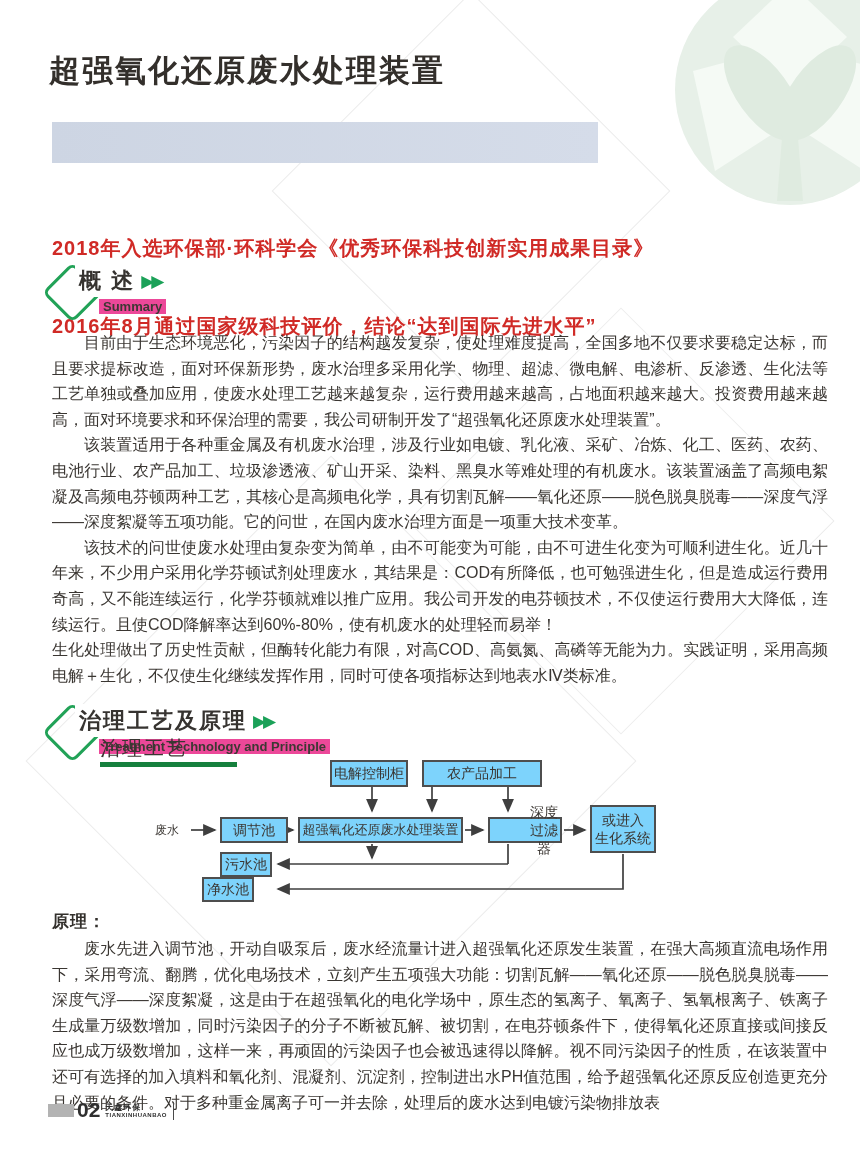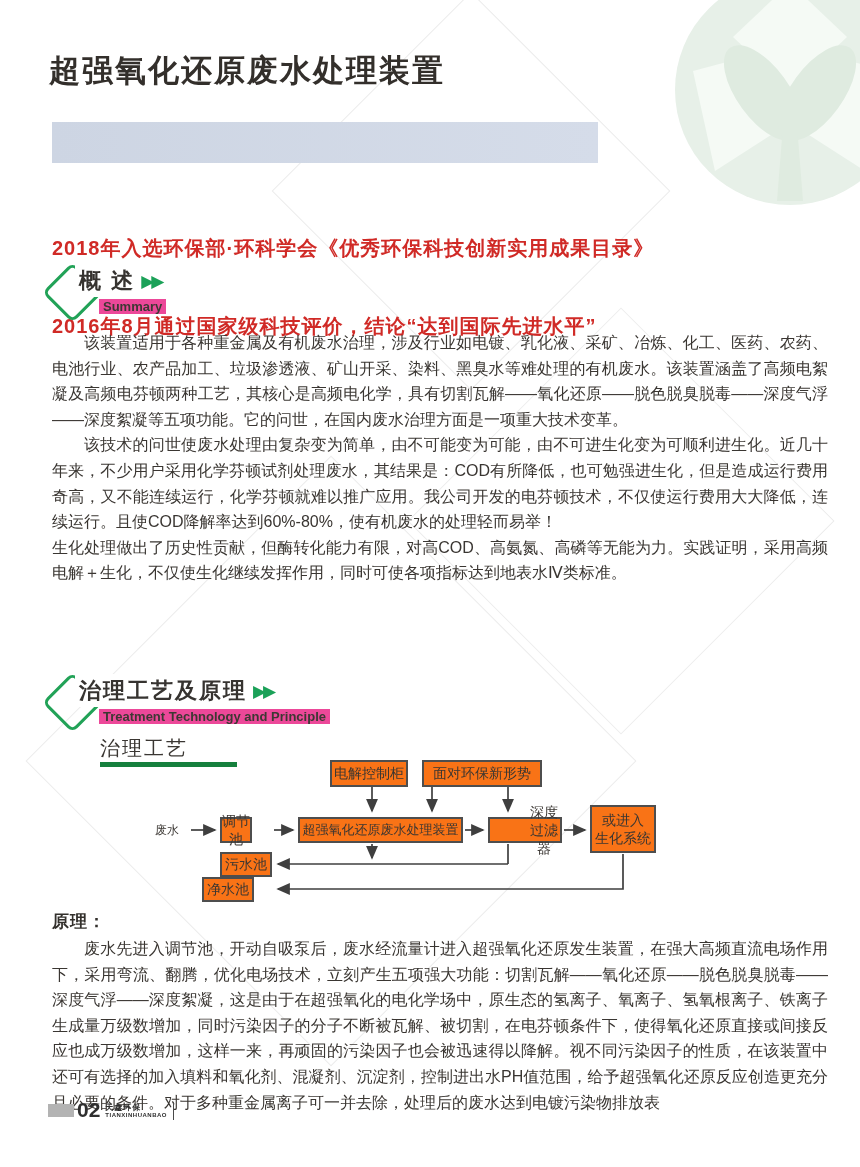--- a/index.html
+++ b/index.html
@@ -37,21 +37,21 @@
   }
   
   .honors{
     position:absolute;left:52px;top:183px;width:760px;z-index:2;
     font-size:20px;font-weight:bold;color:#d02a26;
     line-height:26px;letter-spacing:1px;white-space:pre-wrap;
   }
   
   .sec-head{position:absolute;left:42px;z-index:2;}
   .sec-head.summary{top:264px;}
-  .sec-head.process{top:674px;}
+  .sec-head.process{top:704px;}
   .sec-diamond{
     position:absolute;left:9px;top:7px;width:37px;height:37px;
     border:3px solid #21a257;border-radius:7px;transform:rotate(45deg);
     background:transparent;
   }
   .sec-text{position:relative;margin-left:33px;}
   .sec-title-row{
     display:inline-block;background:#ffffff;padding:2px 4px 1px 4px;
     font-size:22px;font-weight:bold;color:#363330;letter-spacing:2px;
   }
@@ -71,32 +71,32 @@
   .flow-label{
     position:absolute;left:100px;top:735px;width:137px;z-index:2;
     font-size:20px;color:#3a3632;letter-spacing:2px;
     padding-bottom:0;border-bottom:5px solid #15803d;
   }
   
   .diagram{position:absolute;left:135px;top:755px;width:540px;height:155px;z-index:2;}
   .diagram svg{position:absolute;left:0;top:0;}
   .dbox{
     position:absolute;box-sizing:border-box;
-    border:2px solid #4e4e4e;background:#f97316;
+    border:2px solid #4e4e4e;background:#7dd3fc;
     display:flex;align-items:center;justify-content:center;
     font-size:14px;color:#3a3632;text-align:center;line-height:1.3;
   }
   .dlabel{
     position:absolute;font-size:12px;color:#3a3632;
     display:flex;align-items:center;justify-content:center;
   }
   .b-ctrl{left:195px;top:5px;width:78px;height:27px;}
   .b-dose{left:287px;top:5px;width:120px;height:27px;}
   .l-waste{left:10px;top:62px;width:44px;height:26px;}
-  .b-reg{left:85px;top:62px;width:32px;height:26px;}
+  .b-reg{left:85px;top:62px;width:68px;height:26px;}
   .b-main{left:163px;top:62px;width:165px;height:26px;font-size:13px;}
   .b-filter{left:353px;top:62px;width:74px;height:26px;padding-left:38px;}
   .b-bio{left:455px;top:50px;width:66px;height:48px;flex-direction:column;}
   .b-sewage{left:85px;top:97px;width:52px;height:25px;}
   .b-clean{left:67px;top:122px;width:52px;height:25px;}
   
   .principle-label{
     position:absolute;left:52px;top:910px;z-index:2;
     font-size:17px;font-weight:bold;color:#33302c;letter-spacing:1px;
   }
@@ -146,20 +146,21 @@
     <div class="sec-diamond"></div>
     <div class="sec-text">
       <span class="sec-title-row">
         <span>概 述</span><span class="sec-arrows">▶▶</span>
       </span><br>
       <span class="sec-sub">Summary</span>
     </div>
   </div>
 
   <div class="bodytext">
+    <p class="ind">目前由于生态环境恶化，污染因子的结构越发复杂，使处理难度提高，全国多地不仅要求要稳定达标，而且要求提标改造，面对环保新形势，废水治理多采用化学、物理、超滤、微电解、电渗析、反渗透、生化法等工艺单独或叠加应用，使废水处理工艺越来越复杂，运行费用越来越高，占地面积越来越大。投资费用越来越高，面对环境要求和环保治理的需要，我公司研制开发了“超强氧化还原废水处理装置”。</p>
     <p class="ind">该装置适用于各种重金属及有机废水治理，涉及行业如电镀、乳化液、采矿、冶炼、化工、医药、农药、电池行业、农产品加工、垃圾渗透液、矿山开采、染料、黑臭水等难处理的有机废水。该装置涵盖了高频电絮凝及高频电芬顿两种工艺，其核心是高频电化学，具有切割瓦解——氧化还原——脱色脱臭脱毒——深度气浮——深度絮凝等五项功能。它的问世，在国内废水治理方面是一项重大技术变革。</p>
     <p class="ind">该技术的问世使废水处理由复杂变为简单，由不可能变为可能，由不可进生化变为可顺利进生化。近几十年来，不少用户采用化学芬顿试剂处理废水，其结果是：COD有所降低，也可勉强进生化，但是造成运行费用奇高，又不能连续运行，化学芬顿就难以推广应用。我公司开发的电芬顿技术，不仅使运行费用大大降低，连续运行。且使COD降解率达到60%-80%，使有机废水的处理轻而易举！</p>
     <p>生化处理做出了历史性贡献，但酶转化能力有限，对高COD、高氨氮、高磷等无能为力。实践证明，采用高频电解＋生化，不仅使生化继续发挥作用，同时可使各项指标达到地表水Ⅳ类标准。</p>
   </div>
 
   <div class="sec-head process">
     <div class="sec-diamond"></div>
     <div class="sec-text">
       <span class="sec-title-row">
         <span>治理工艺及原理</span><span class="sec-arrows">▶▶</span>
@@ -186,21 +187,21 @@
         <line x1="297" y1="32" x2="297" y2="56" marker-end="url(#ah)"></line>
         <line x1="373" y1="32" x2="373" y2="56" marker-end="url(#ah)"></line>
         <line x1="237" y1="89" x2="237" y2="103" marker-end="url(#ah)"></line>
         <line x1="373" y1="89" x2="373" y2="109"></line>
         <line x1="373" y1="109" x2="143" y2="109" marker-end="url(#ah)"></line>
         <polyline points="488,99 488,134 143,134" marker-end="url(#ah)"></polyline>
       </g>
     </svg>
     <div class="dlabel l-waste">废水</div>
     <div class="dbox b-ctrl">电解控制柜</div>
-    <div class="dbox b-dose">面对环保新形势</div>
+    <div class="dbox b-dose">农产品加工</div>
     <div class="dbox b-reg">调节池</div>
     <div class="dbox b-main">超强氧化还原废水处理装置</div>
     <div class="dbox b-filter">深度过滤器</div>
     <div class="dbox b-bio">
       <span>或进入</span>
       <span>生化系统</span>
     </div>
     <div class="dbox b-sewage">污水池</div>
     <div class="dbox b-clean">净水池</div>
   </div>

